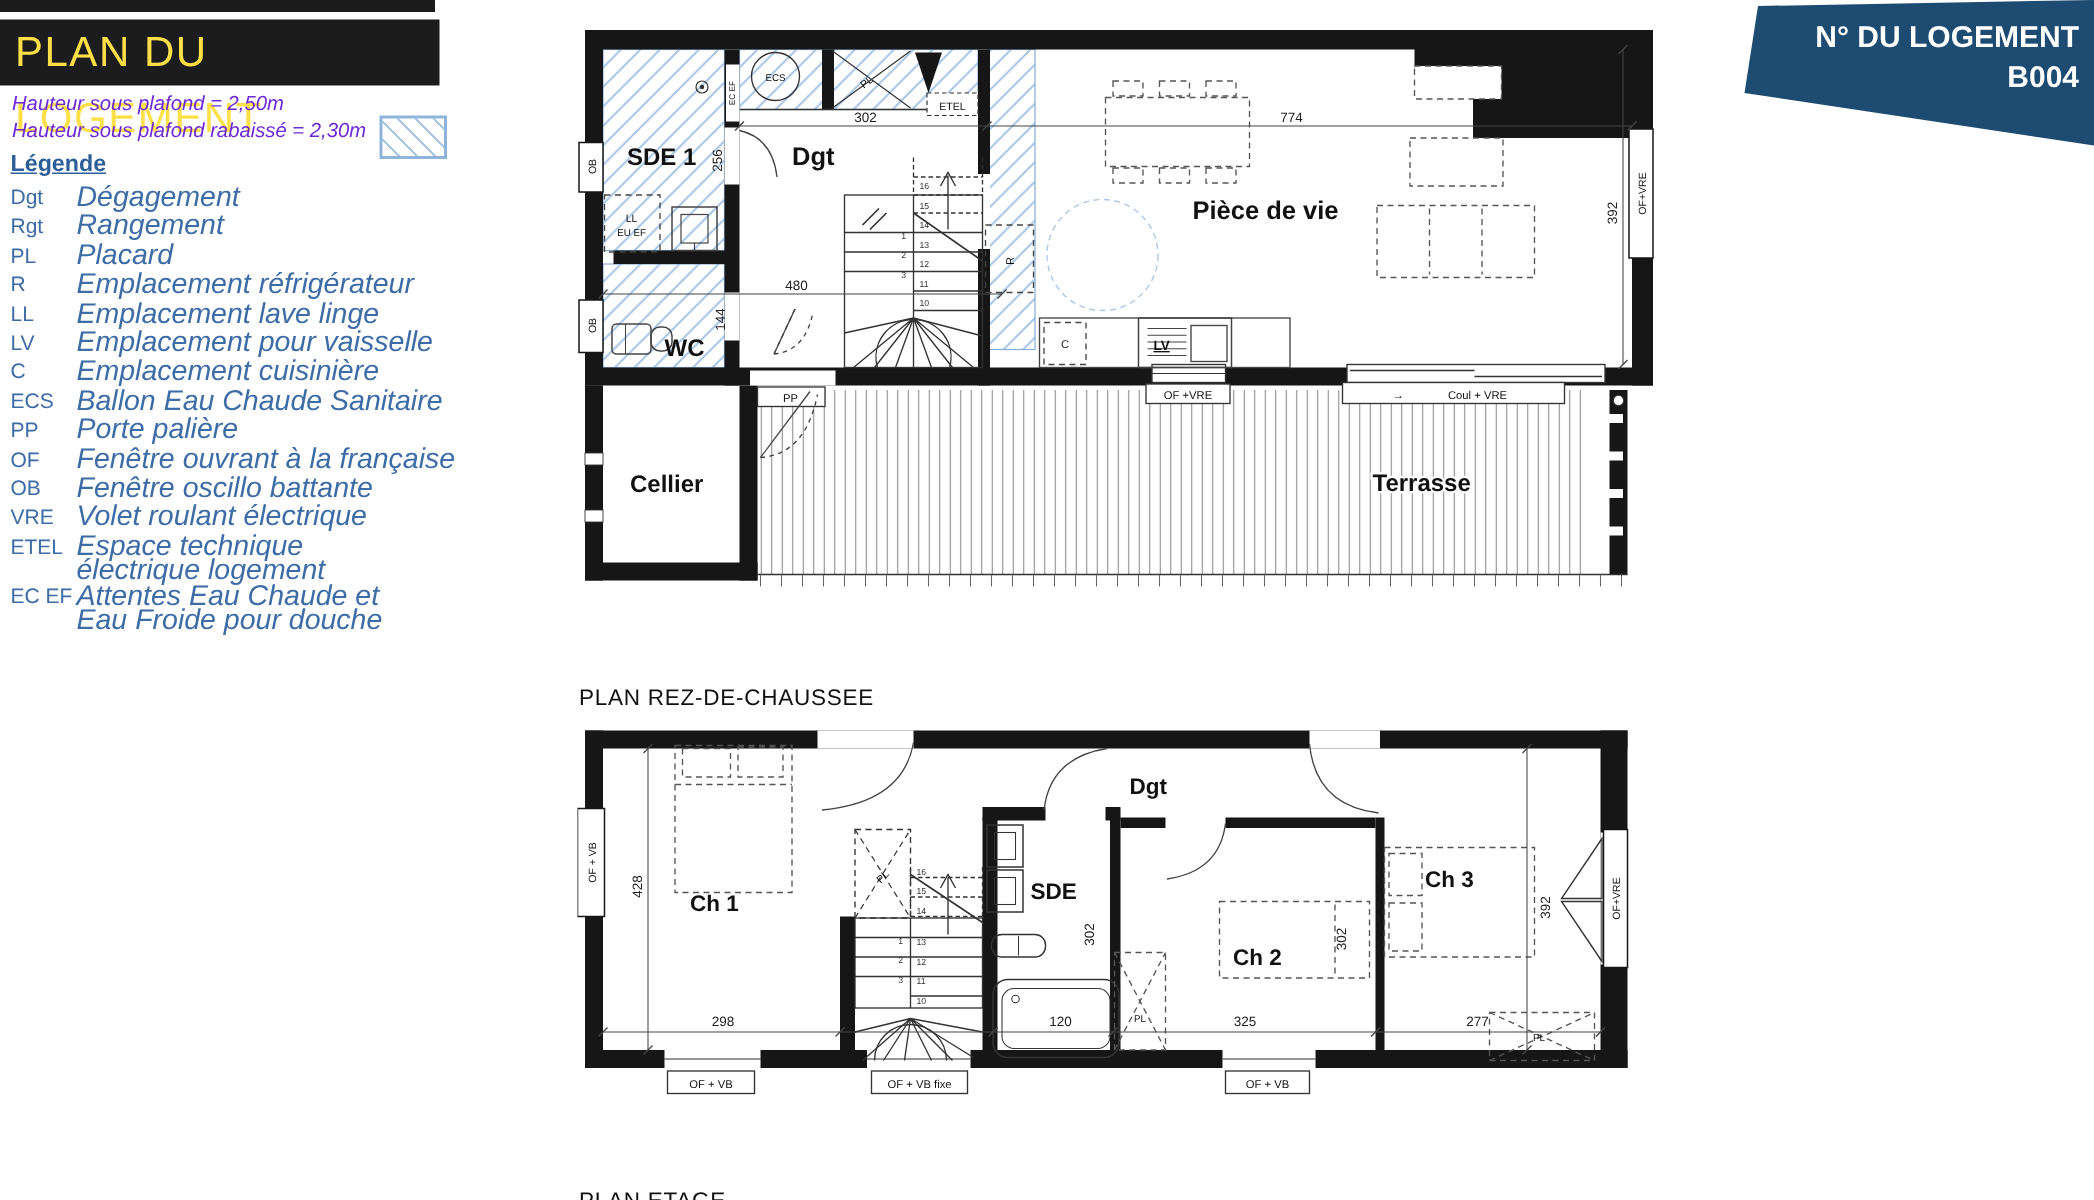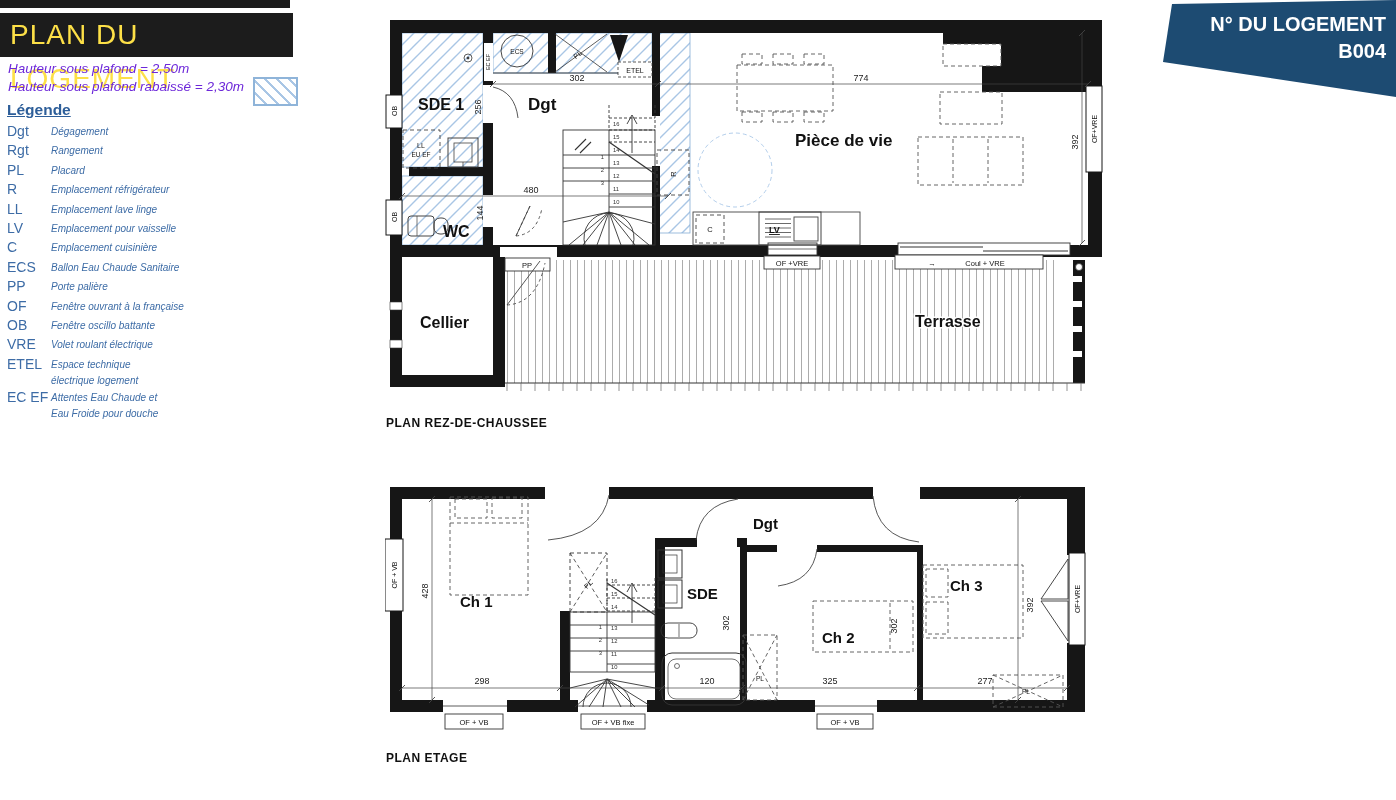--- a/index.html
+++ b/index.html
@@ -11,23 +11,23 @@
             box-sizing:border-box;font-weight:400;}
   .note{position:absolute;left:8px;color:#6d28d9;font-style:italic;font-size:13.5px;white-space:nowrap;}
   .note1{top:61px;} .note2{top:79px;}
   .swatch{position:absolute;left:253px;top:77px;width:41px;height:25px;border:2px solid #8fb4d9;
           background:repeating-linear-gradient(45deg,#fff 0 7px,#a9c6e5 7px 8.5px);}
   .legend-head{position:absolute;left:7px;top:101px;color:#2d5e99;font-weight:bold;font-size:15.5px;
                text-decoration:underline;}
   .legend{position:absolute;left:7px;top:122px;width:300px;color:#3d6ca6;}
   .lrow{display:flex;line-height:19.4px;}
   .lrow .ab{width:44px;flex:none;font-size:14px;}
-  .lrow .ds{font-size:10px;font-style:italic;white-space:pre-line;}
+  .lrow .ds{font-size:19px;font-style:italic;white-space:pre-line;}
   .lrow.ml{line-height:15.8px;margin:2px 0;}
-  .plan-title{position:absolute;color:#111;font-weight:bold;font-size:12px;letter-spacing:0.5px;}
+  .plan-title{position:absolute;color:#111;font-weight:normal;font-size:15px;letter-spacing:0.5px;margin-top:41px;}
   .gf-title{left:386px;top:416px;}
   .uf-title{left:386px;top:751px;}
   .badge{position:absolute;right:0;top:0;}
   svg text{font-family:"Liberation Sans",sans-serif;}
   .rm{font-weight:bold;font-size:16px;fill:#111;}
   .rm17{font-weight:bold;font-size:17px;fill:#111;}
   .rm15{font-weight:bold;font-size:15px;fill:#111;}
   .dim{font-size:9px;fill:#222;}
   .tiny{font-size:7px;fill:#111;}
   .tiny65{font-size:6.5px;fill:#111;}

